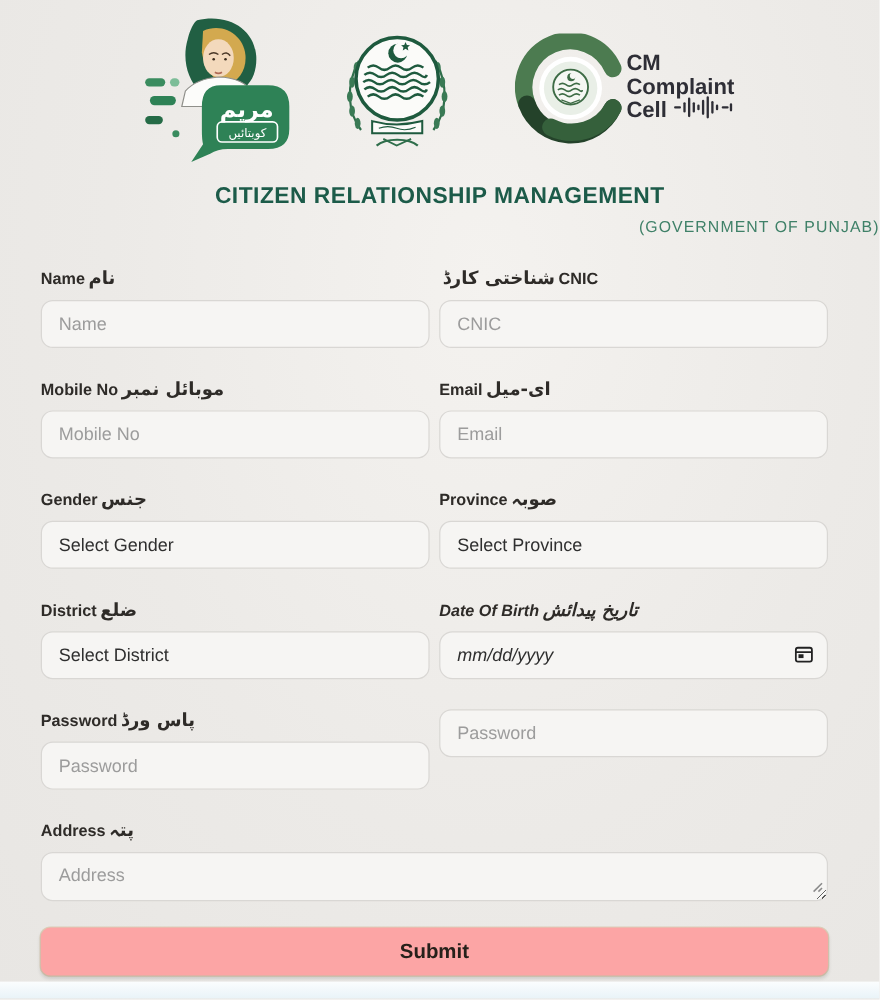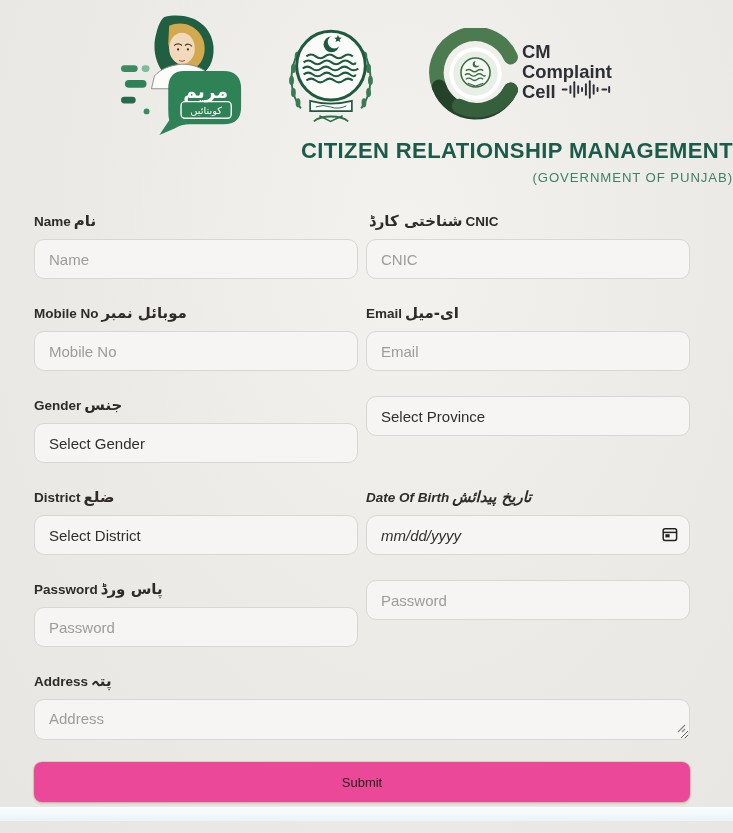--- a/index.html
+++ b/index.html
@@ -10,22 +10,22 @@
     color:#2e2b28;
     width:733px; height:833px; overflow:hidden;
   }
   .ur { font-family:"DejaVu Sans", sans-serif; font-size:15px; }
   .logos { display:flex; justify-content:center; align-items:center; padding-top:10px; }
   .logo { flex:0 0 auto; }
   .logo.maryam { width:128px; height:128px; }
   .logo.crest  { width:116px; height:112px; margin-left:26px; }
   .logo.cmcell { width:186px; height:92px;  margin-left:40px; }
   h1.title {
-    text-align:right; font-size:22px; font-weight:bold; letter-spacing:.4px;
-    color:#1c5b49; 
+    text-align:center; font-size:19px; font-weight:bold; letter-spacing:.4px;
+    color:#1c5b49; margin-top:15px;
   }
   .subtitle {
     text-align:right; font-size:13.2px; letter-spacing:.9px;
     color:#3f8168; margin-top:6px;
   }
   .form-wrap { width:656px; margin:27px auto 0 34px; }
   .grid { display:grid; grid-template-columns:1fr 1fr; column-gap:8px; }
   .field { margin-bottom:25px; position:relative; }
   .field label { display:block; font-size:13.5px; font-weight:600; color:#2e2b28; margin-bottom:9px; }
   .field label .ur { font-weight:600; padding:0 3px; }
@@ -38,21 +38,21 @@
   input.ctrl::placeholder, textarea.ctrl::placeholder { color:#9c9c9c; opacity:1; }
   .select { color:#2f2f2f; cursor:pointer; }
   .date-wrap { position:relative;font-style:italic; }
   .date-wrap .ctrl { color:#2f2f2f;border-radius:11px; }
   .cal { position:absolute; right:12px; top:12px; width:16px; height:16px; cursor:pointer; }
   textarea.ctrl { height:41px; padding-top:10px; resize:vertical; display:block; width:656px; }
   .addr-wrap { position:relative; }
   .resize-grip { position:absolute; right:4px; bottom:7px; pointer-events:none; }
   .submit {
     width:656px; height:40px; margin-top:6px; border:none; border-radius:8px;
-    background:#ec4899; color:#26201a; font-size:13px; font-weight:normal;
+    background:#fca5a5; color:#26201a; font-size:17px; font-weight:bold;
     font-family:"Liberation Sans", sans-serif; cursor:pointer;
     box-shadow:0 0 0 1px rgba(180,130,50,.25), 0 2px 3px rgba(0,0,0,.12);
   }
   .bottom-strip { width:733px; height:14px; margin-top:5px;
     background:linear-gradient(#fbfdfe, #e9f3f8); }
 </style>
 </head>
 <body>
 
 <header class="logos">
@@ -191,20 +191,21 @@
       <label><span class="en">Email</span><span class="ur">ای-میل</span></label>
       <input class="ctrl" type="text" placeholder="Email" style="">
     </div>
 
     <div class="field">
       <label><span class="en">Gender</span><span class="ur">جنس</span></label>
       <div class="ctrl select" role="combobox">Select Gender</div>
     </div>
 
     <div class="field">
+      <label><span class="en">Province</span><span class="ur">صوبہ</span></label>
       <div class="ctrl select" role="combobox">Select Province</div>
     </div>
 
     <div class="field">
       <label><span class="en">District</span><span class="ur">ضلع</span></label>
       <div class="ctrl select" role="combobox">Select District</div>
     </div>
 
     <div class="field date-wrap">
       <label><span class="en">Date Of Birth</span><span class="ur">تاریخ پیدائش</span></label>

